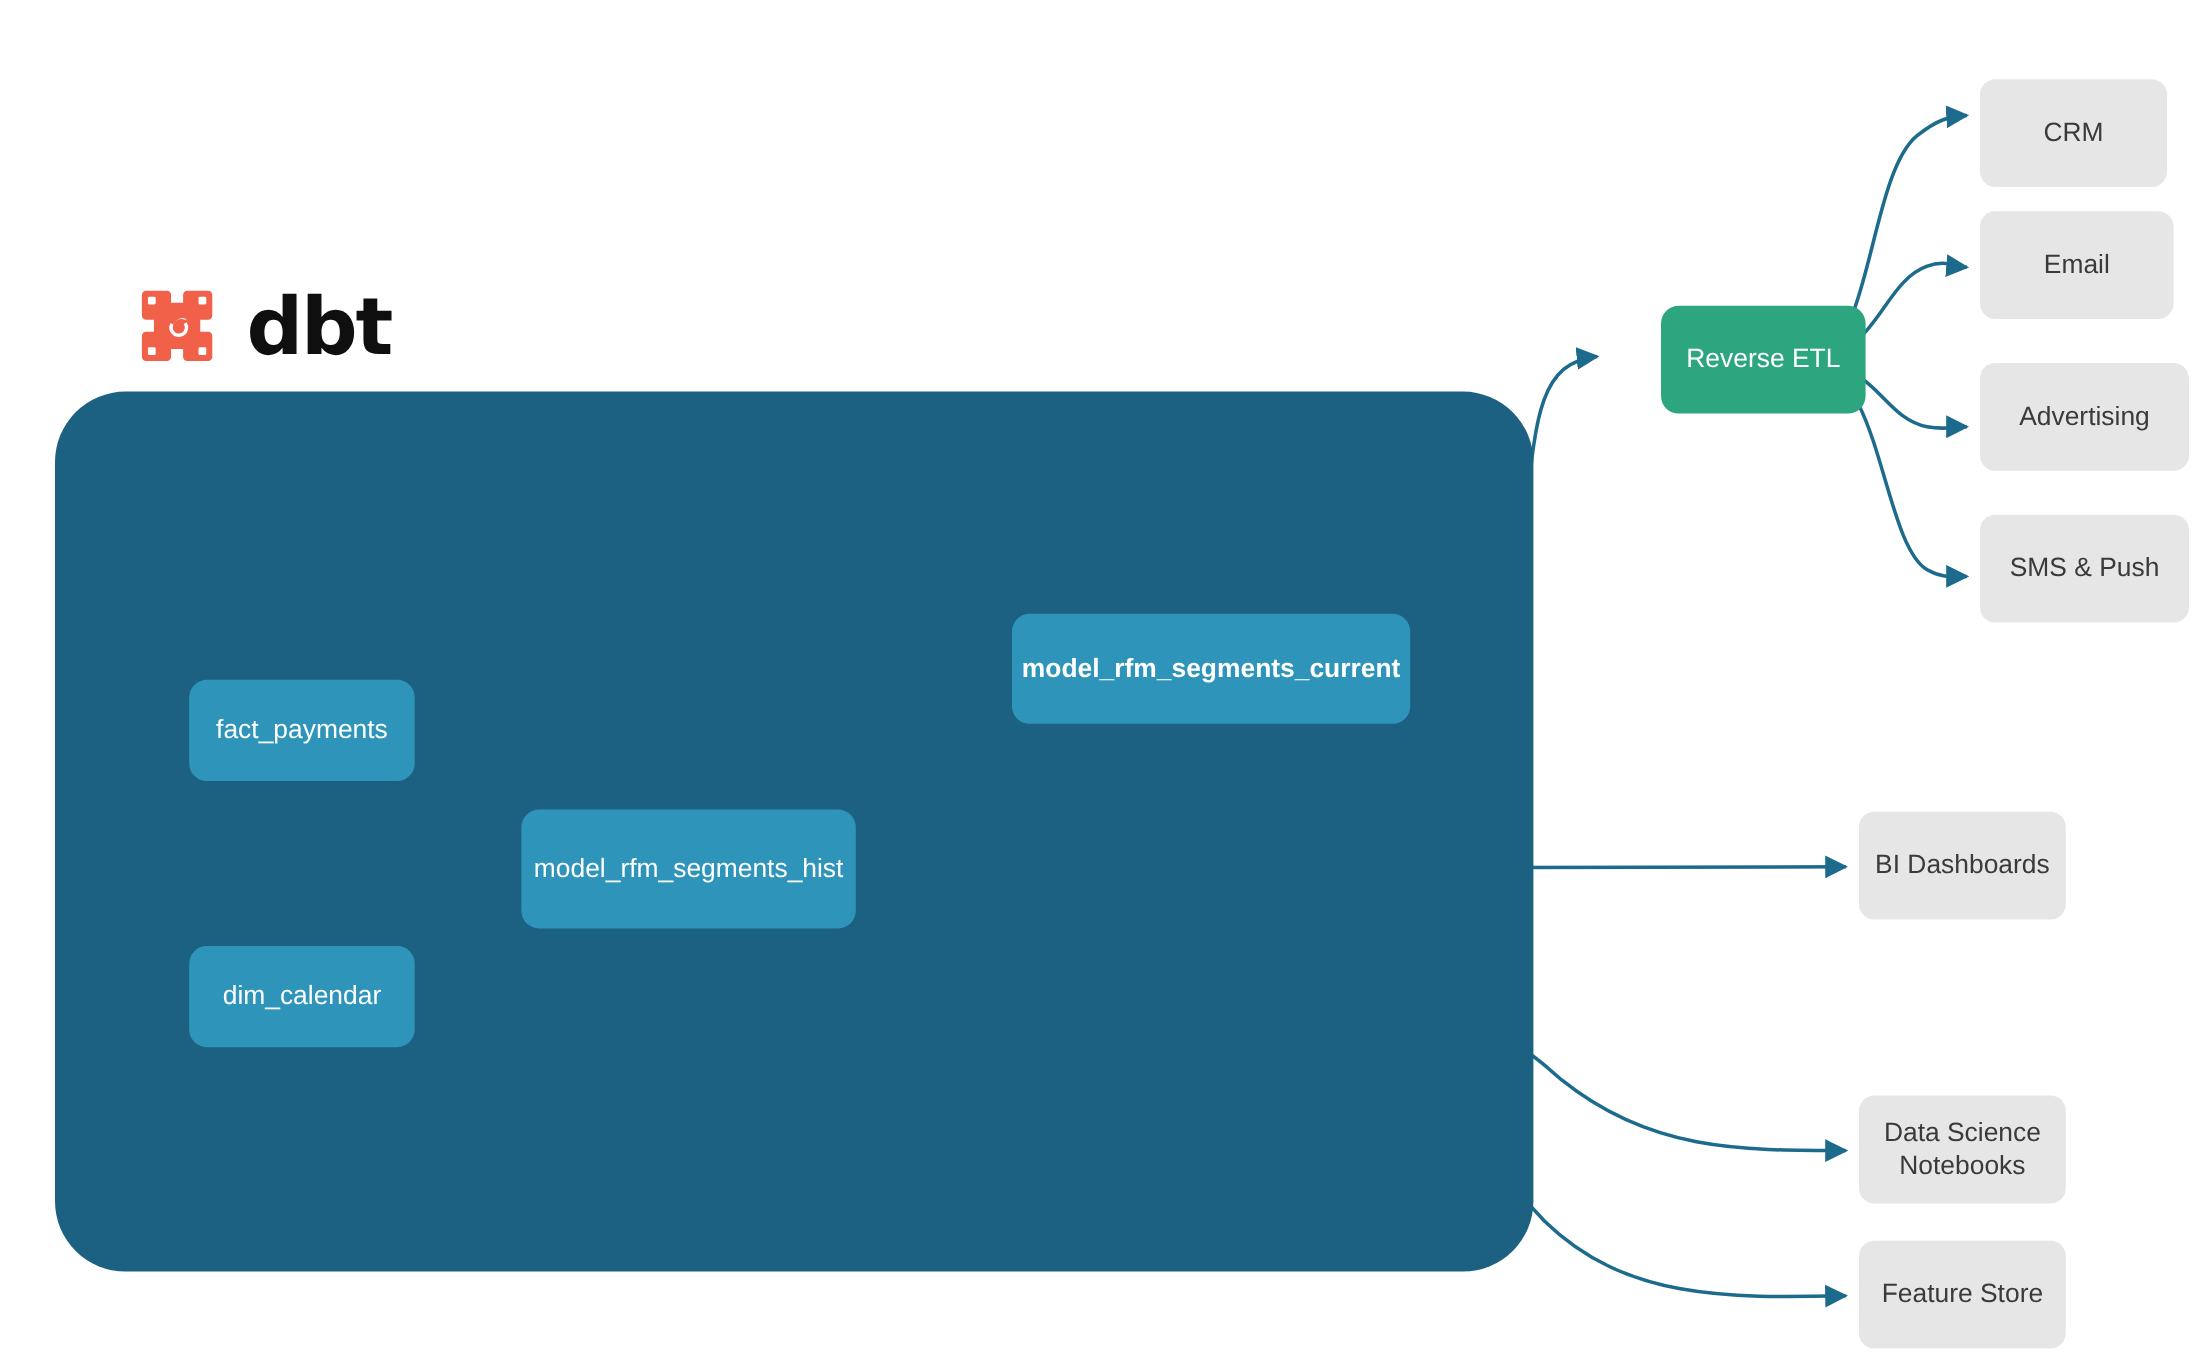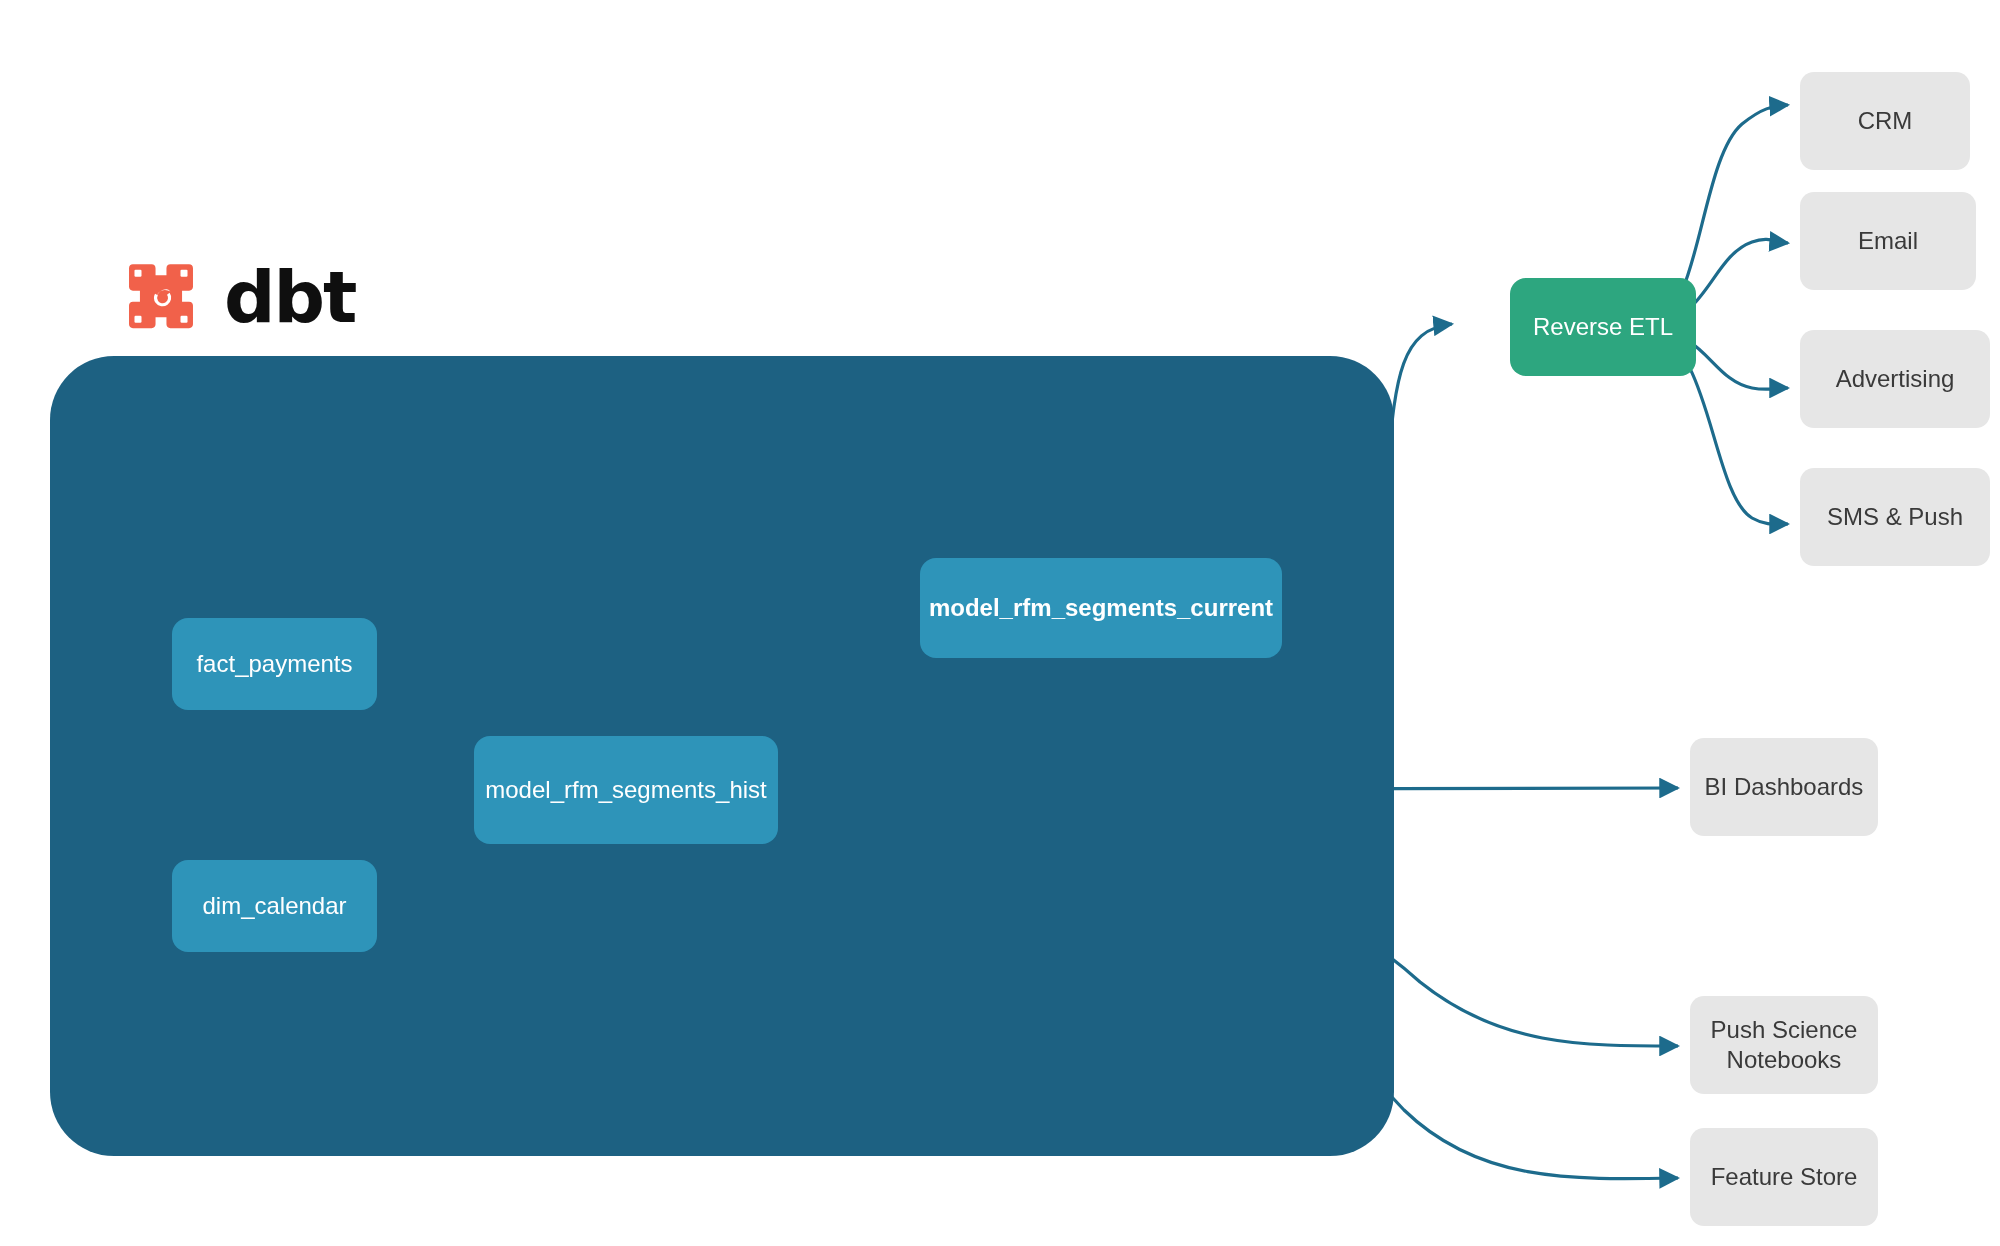--- a/index.html
+++ b/index.html
@@ -216,21 +216,21 @@
   <div class="node dest-node" id="node-sms-push">
     <span>SMS &amp; Push</span>
   </div>
 
   <div class="node dest-node" id="node-bi-dashboards">
     <span>BI Dashboards</span>
   </div>
 
   <div class="node dest-node" id="node-ds-notebooks">
     <span>
-      <span>Push Science</span><br>
+      <span>Data Science</span><br>
       <span>Notebooks</span>
     </span>
   </div>
 
   <div class="node dest-node" id="node-feature-store">
     <span>Feature Store</span>
   </div>
 
 </div>
 

